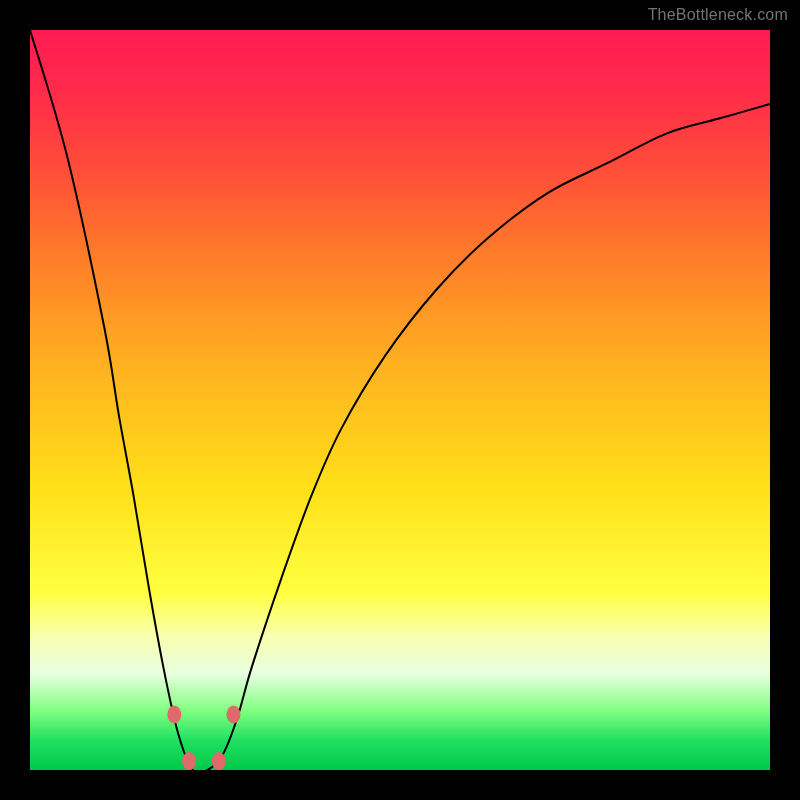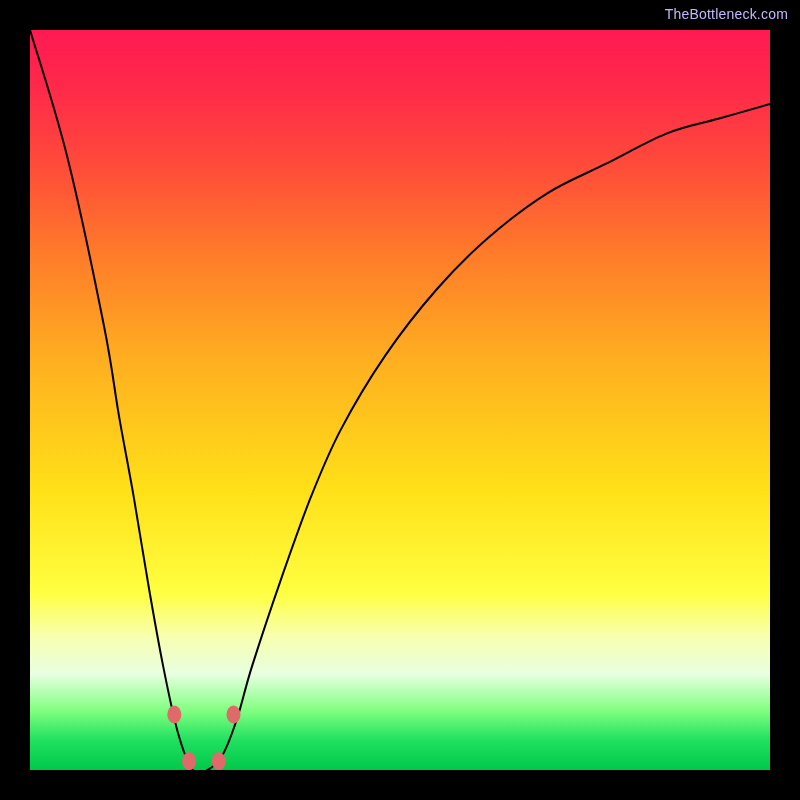--- a/index.html
+++ b/index.html
@@ -36,22 +36,22 @@
       #e8ffe0 87%,
       #80ff80 92%,
       #20e060 96%,
       #00c84a 100%
     );
   }
   .watermark {
     position: absolute;
     top: 6px;
     right: 12px;
-    font-size: 14px;
-    color: #c4b5fd;
+    font-size: 16px;
+    color: #737373;
     letter-spacing: 0.2px;
     font-weight: 500;
   }
   svg.curve {
     position: absolute;
     left: 0;
     top: 0;
     width: 740px;
     height: 740px;
   }

